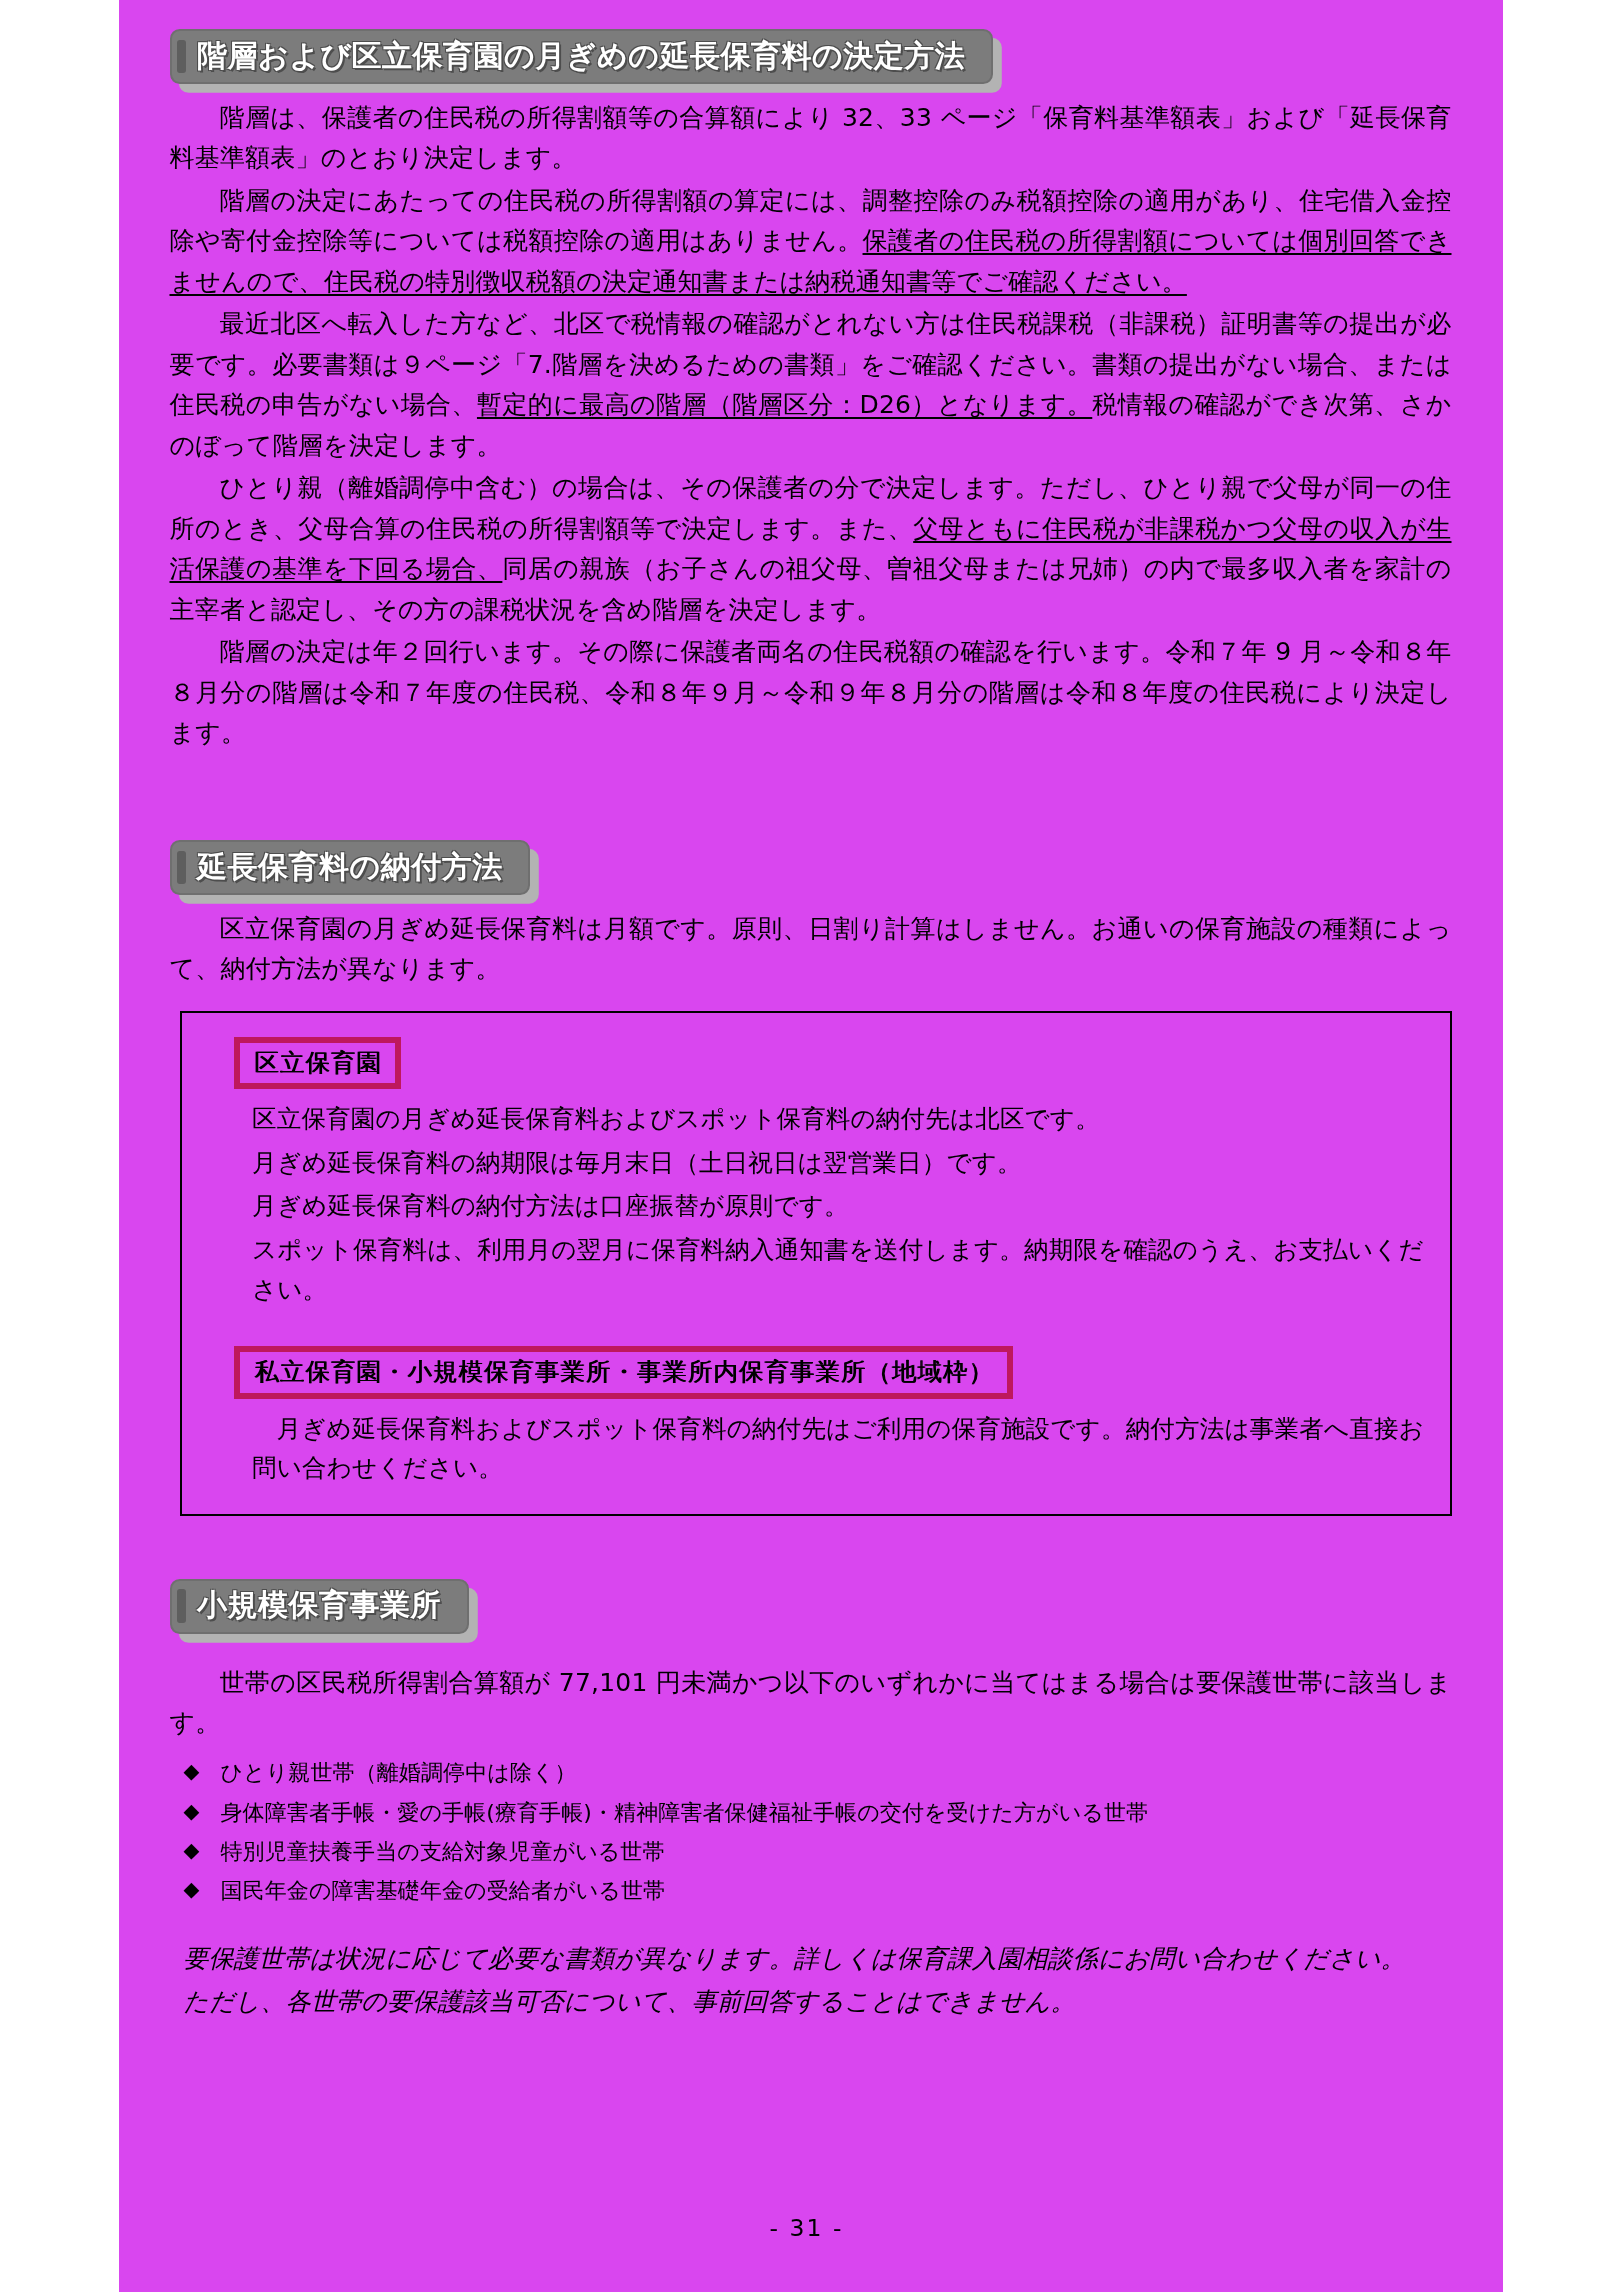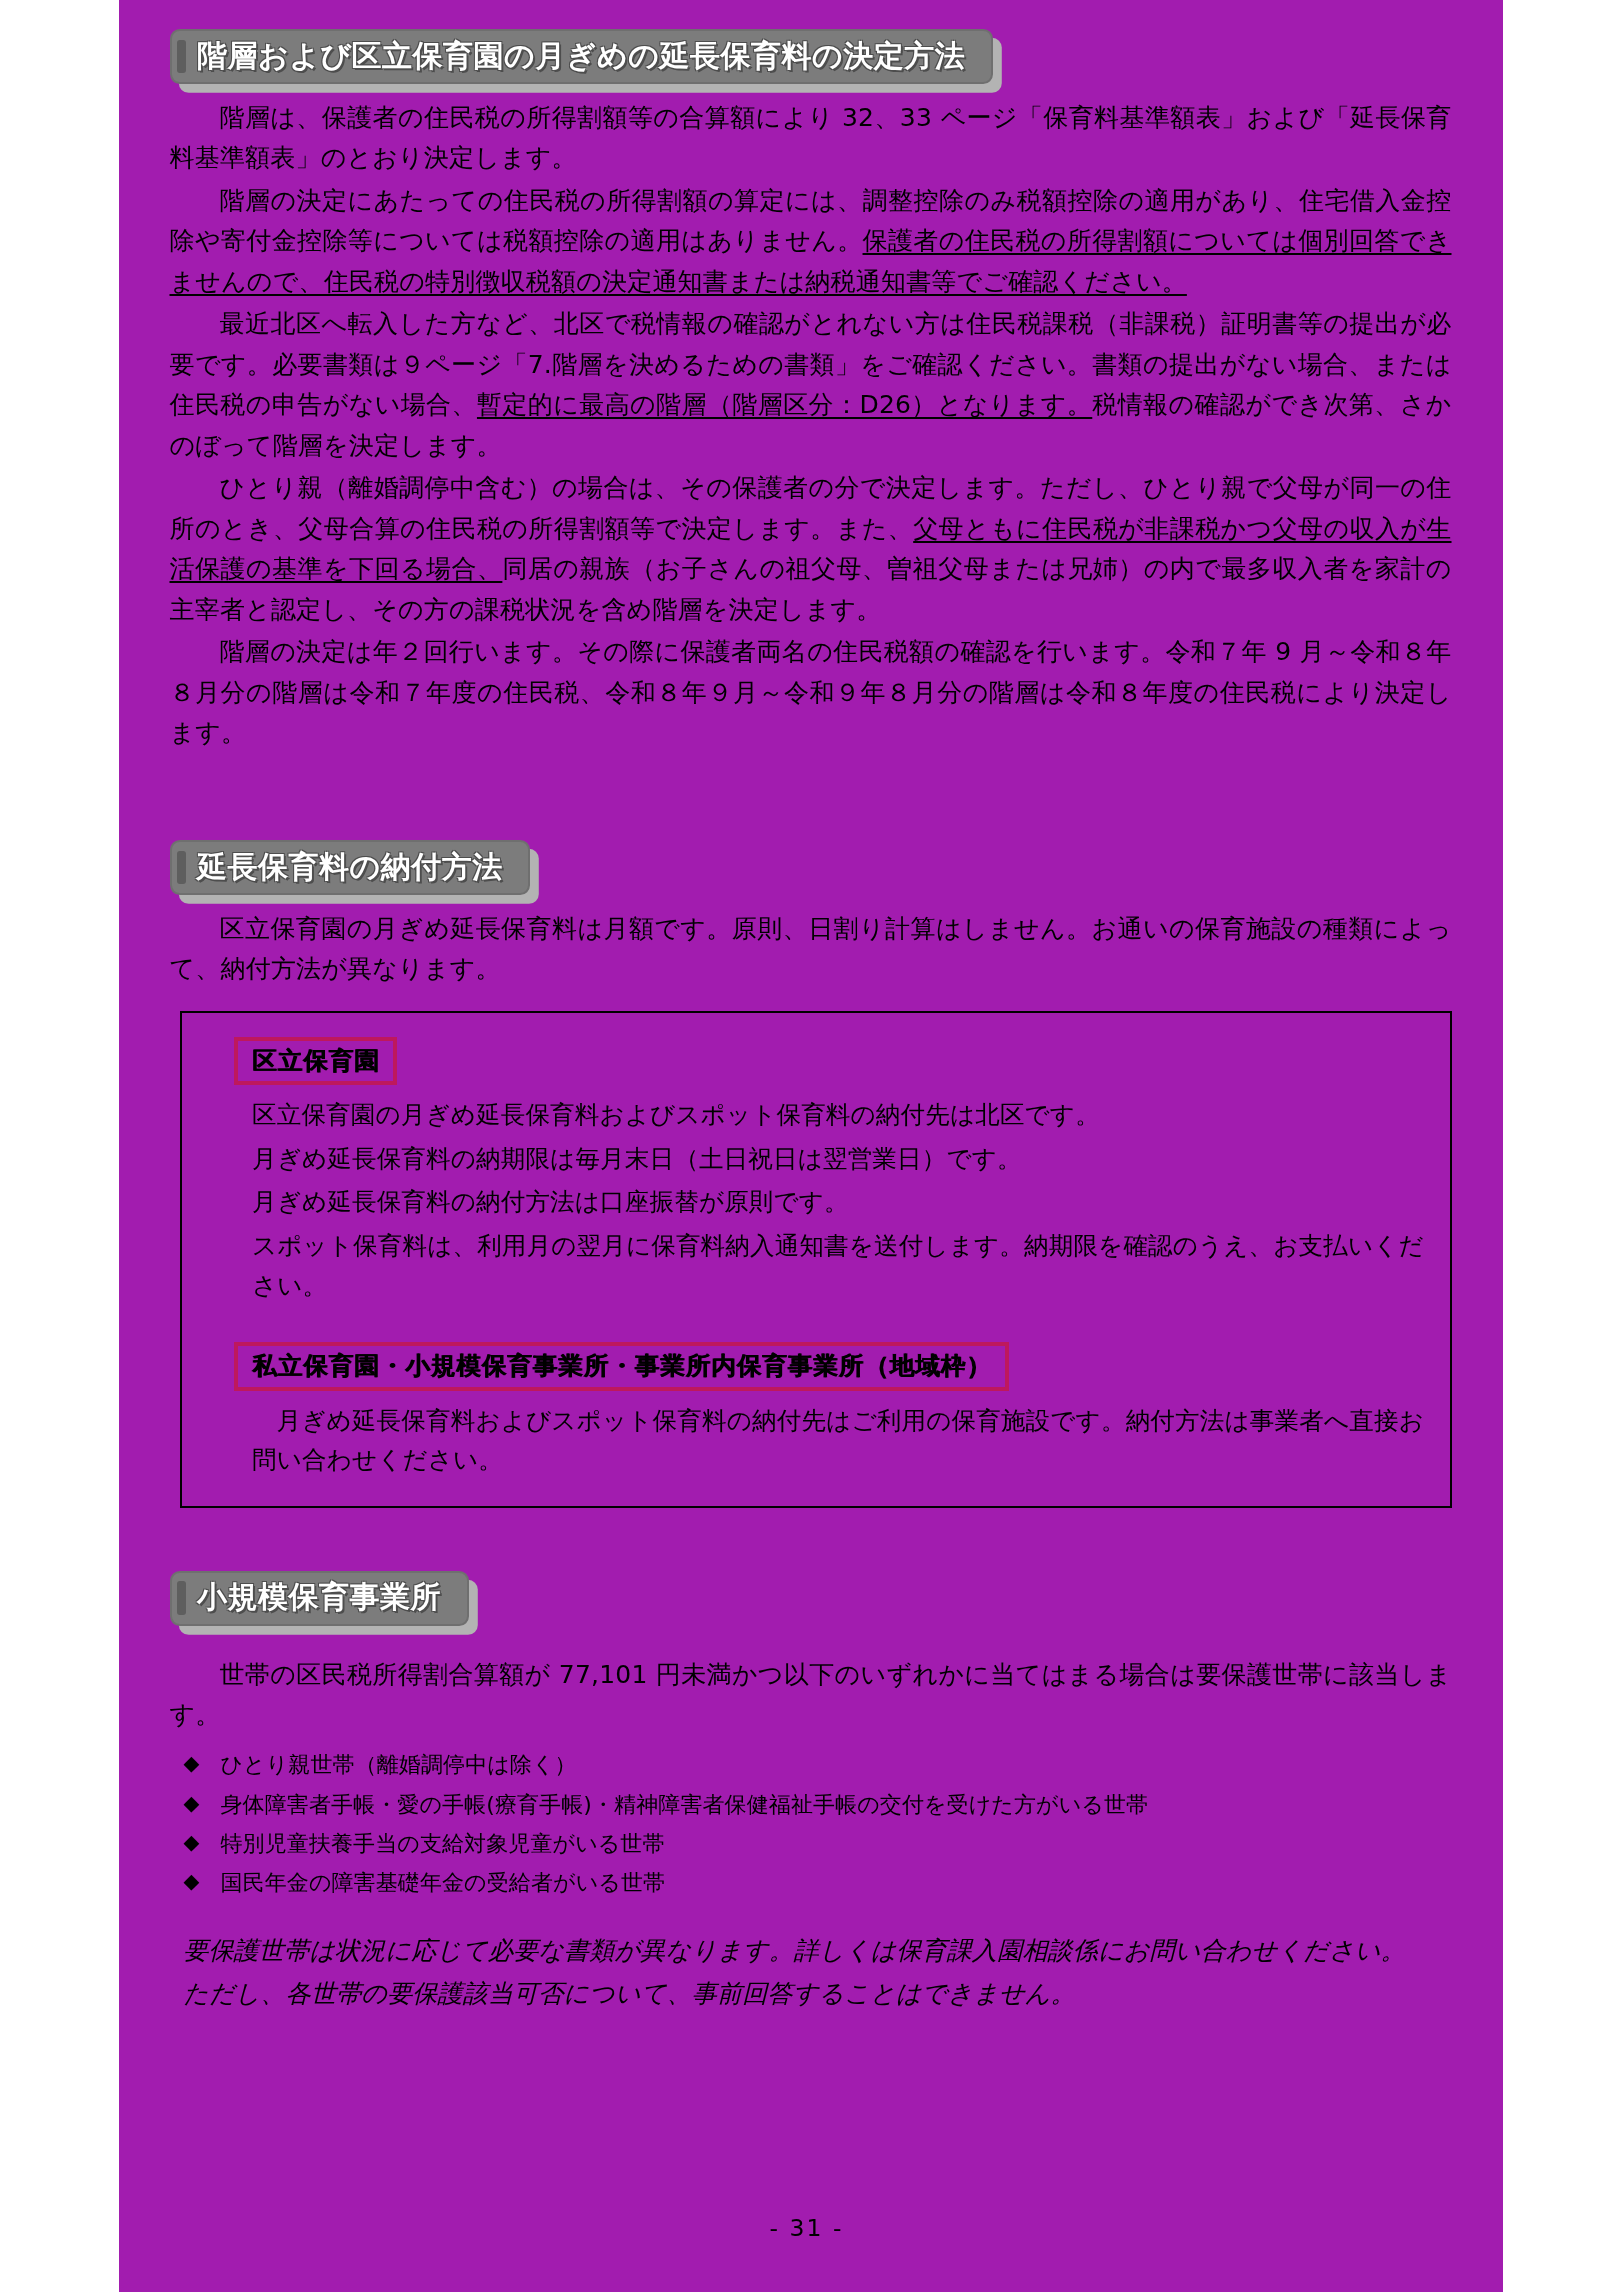--- a/index.html
+++ b/index.html
@@ -9,21 +9,21 @@
   }
   body {
     font-family: "DejaVu Sans", "Liberation Sans", sans-serif;
     color: #000000;
   }
   .page {
     position: relative;
     width: 1384px;
     height: 2293px;
     margin: 0 auto;
-    background: #a21caf;
+    background: #d946ef;
     box-sizing: border-box;
     padding: 0;
     overflow: hidden;
   }
 
   
   .section-head {
     position: relative;
     display: inline-block;
     margin: 0 0 0 51px;
@@ -80,24 +80,24 @@
 
   
   .frame-box {
     margin: 21.6px 51px 0 61px;
     border: 2px solid #000000;
     padding: 19.6px 25.5px 25.5px 25.5px;
     box-sizing: border-box;
   }
   .tag-label {
     display: inline-block;
-    border: 4px solid #be185d;
+    border: 6px solid #be185d;
     padding: 2.9px 13.7px 4.9px 13.7px;
     font-size: 24.5px;
-    font-weight: bold;
+    font-weight: normal;
     letter-spacing: 1px;
     margin: 3.9px 0 9.8px 27.4px;
     text-shadow: 1px 0 0 #000;
     white-space: nowrap;
   }
   .box-line {
     margin: 0 0 3.9px 0;
     padding-left: 45px;
     font-size: 24.5px;
     line-height: 1.62;

